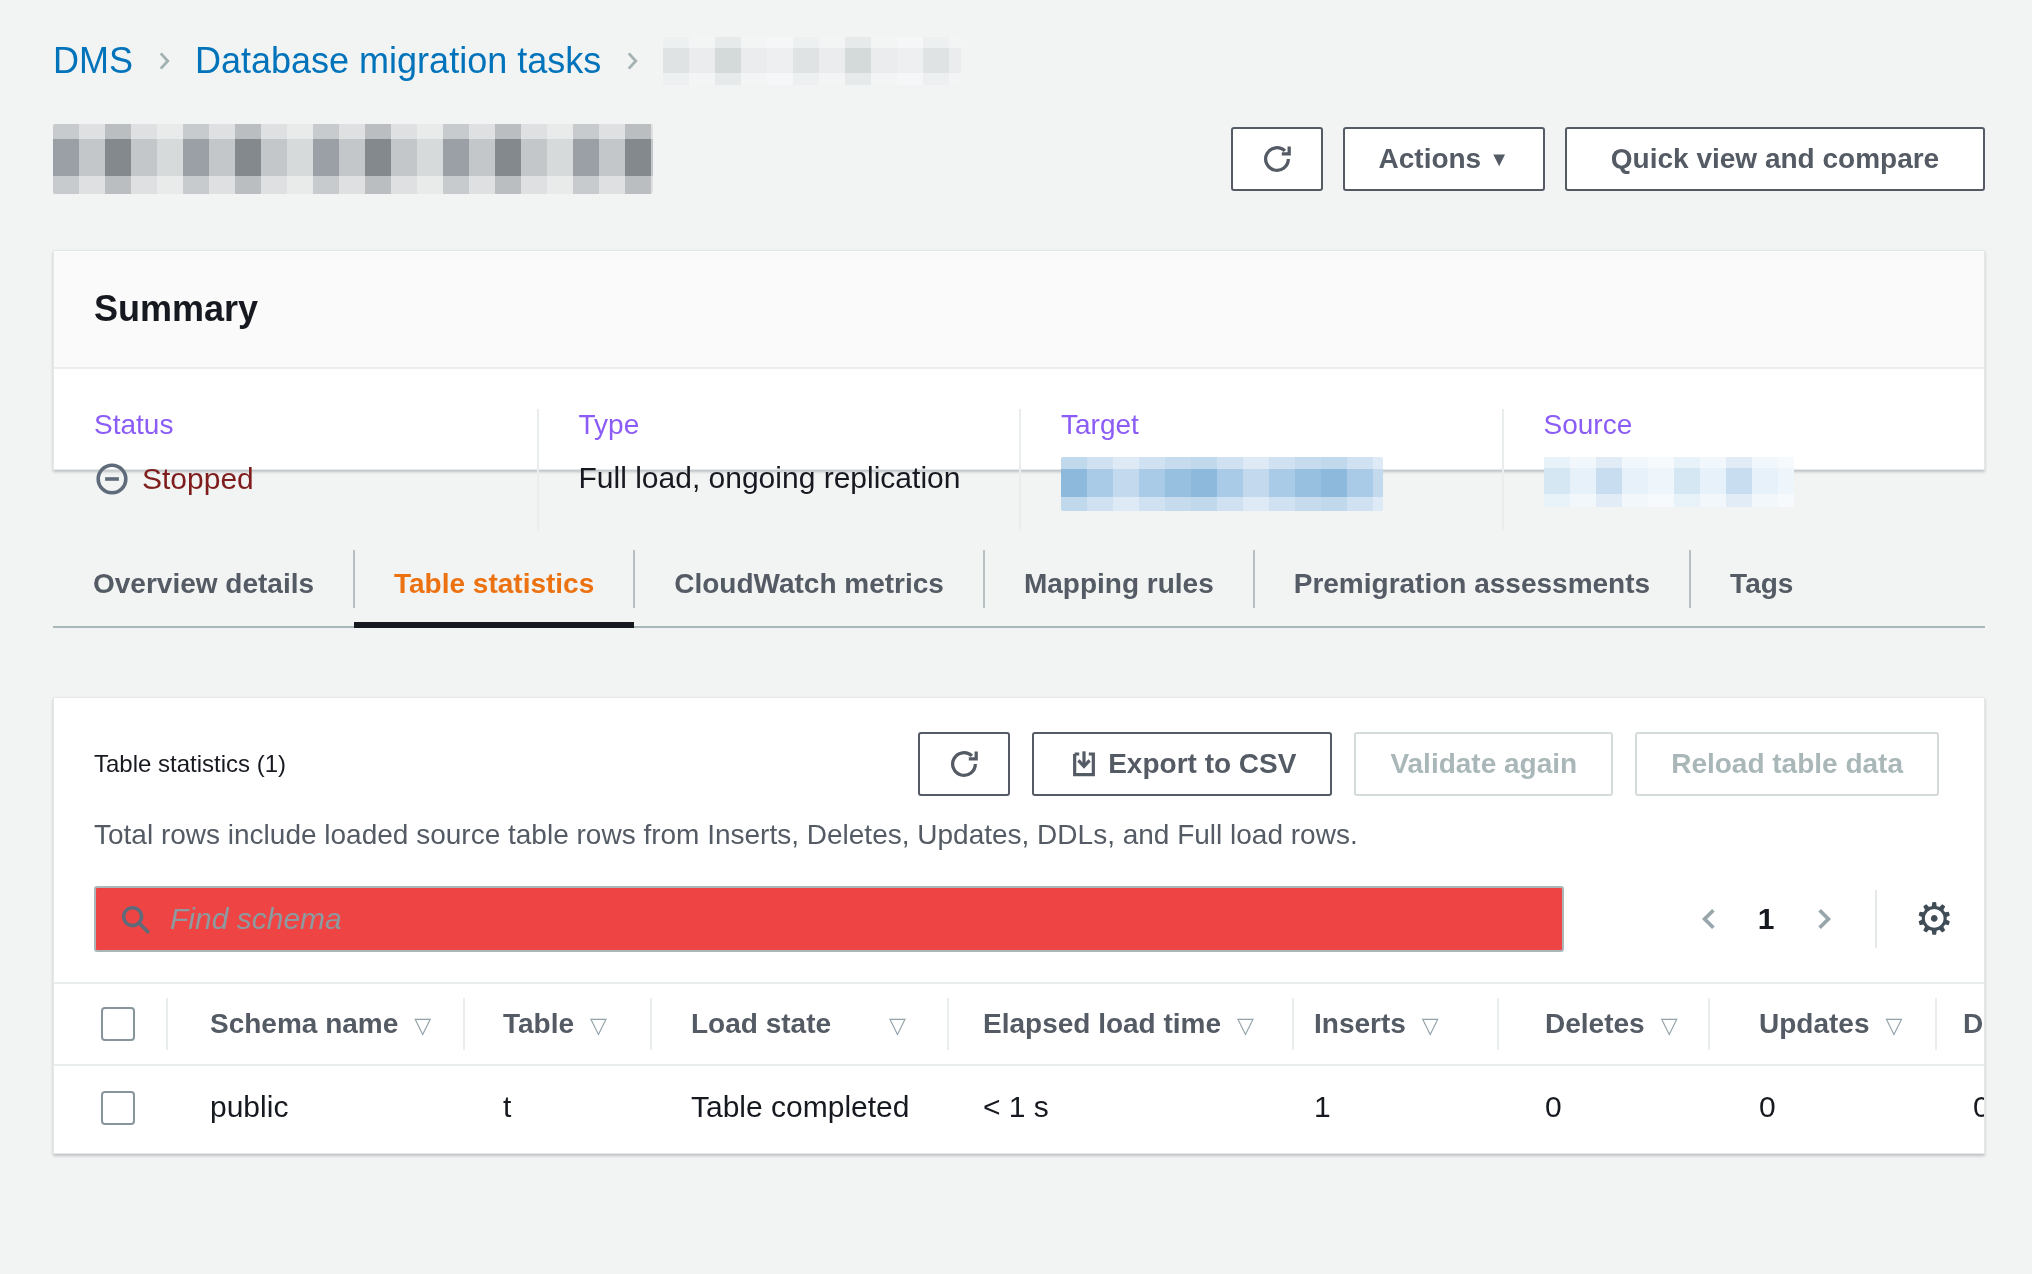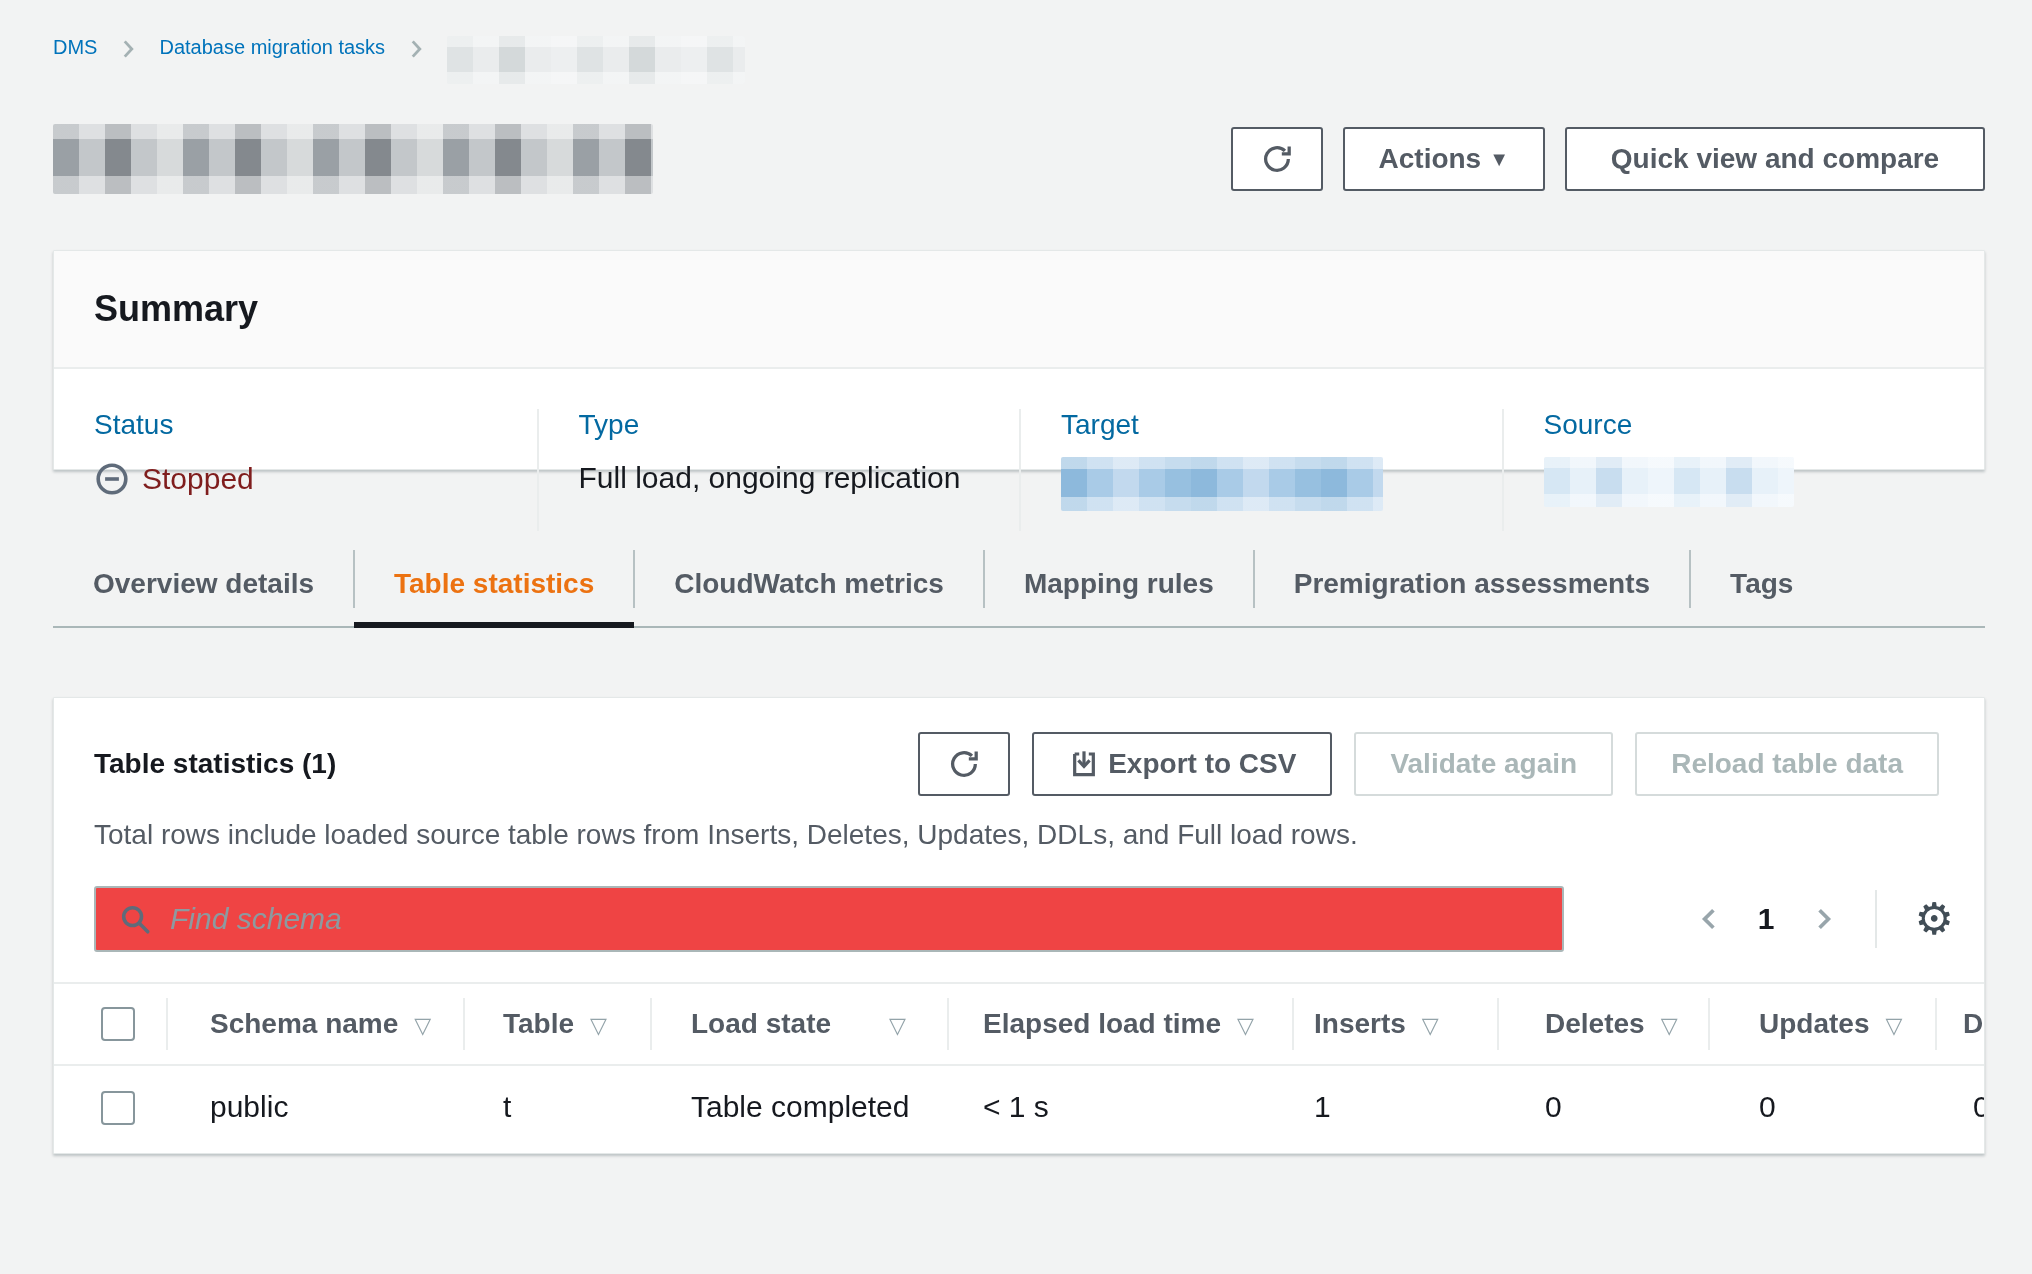--- a/index.html
+++ b/index.html
@@ -18,21 +18,21 @@
       linear-gradient(180deg, rgba(255,255,255,.45) 0 22%, rgba(255,255,255,0) 22% 74%, rgba(255,255,255,.45) 74%),
       repeating-linear-gradient(90deg, var(--c1) 0 26px, var(--c2) 26px 52px, var(--c3) 52px 78px, var(--c2) 78px 104px, var(--c4) 104px 130px),
       repeating-linear-gradient(0deg, rgba(255,255,255,.28) 0 24px, rgba(0,0,0,.05) 24px 48px);
   }
   .redact.crumb  { --c1:#dfe3e4; --c2:#eaeced; --c3:#d4d9da; --c4:#edeff0; width:298px; height:48px; }
   .redact.title  { --c1:#9aa0a5; --c2:#c3c7ca; --c3:#84898e; --c4:#d7dadb; width:600px; height:70px; }
   .redact.source { --c1:#d6e7f4; --c2:#e7f1f9; --c3:#c8ddef; --c4:#eef5fb; width:250px; height:50px; }
   .redact.target { --c1:#8db9dc; --c2:#a9cbe7; --c3:#c2d9ee; --c4:#97c0e0; width:322px; height:54px; }
 
   
-  .breadcrumb { margin-top:36px; display:flex; align-items:flex-start; gap:18px; font-size:20px; height:50px; }
+  .breadcrumb { margin-top:36px; display:flex; align-items:center; gap:18px; font-size:36px; height:50px; }
   .breadcrumb a { color:#0073bb; text-decoration:none; cursor:pointer; }
   .crumb-sep { display:flex; align-items:center; color:#a4b1b3; }
 
   
   .title-row { margin-top:40px; display:flex; align-items:center; height:66px; }
   .top-buttons { margin-left:auto; display:flex; align-items:center; gap:20px; }
 
   
   .btn {
     height:64px; border:2px solid #545b64; border-radius:3px; background:#fff;
@@ -50,21 +50,21 @@
   }
   .summary-card { margin-top:58px; height:220px; }
   .sum-head {
     height:118px; display:flex; align-items:center; padding:0 40px;
     background:#fafafa; border-bottom:2px solid #eaeded;
     font-size:36px; font-weight:bold; color:#16191f;
   }
   .sum-body { display:flex; padding-top:40px; }
   .sum-col { width:483px; padding-left:40px; height:122px; }
   .sum-col + .sum-col { border-left:2px solid #eaeded; }
-  .sum-label { font-size:28px; color:#0369a1; }
+  .sum-label { font-size:28px; color:#8b5cf6; }
   .sum-value { margin-top:20px; font-size:30px; color:#16191f; display:flex; align-items:center; gap:12px; }
   .sum-value.gray { color:#7f1d1d; }
   .sum-value .redact { margin-top:-4px; }
 
   
   .tabs { margin-top:72px; display:flex; height:86px; border-bottom:2px solid #aab7b8; }
   .tab {
     position:relative; display:flex; align-items:center; padding:0 40px;
     font-size:28px; font-weight:bold; color:#545b64; cursor:pointer; white-space:nowrap;
   }
@@ -72,21 +72,21 @@
     content:""; position:absolute; left:-1px; top:8px; height:58px; width:2px; background:#b7c1c3;
   }
   .tab.active { color:#ec7211; }
   .tab.active::after {
     content:""; position:absolute; left:0; right:0; bottom:-2px; height:6px; background:#16191f;
   }
 
   
   .stats-card { margin-top:69px; padding-bottom:6px; }
   .stats-head { display:flex; align-items:center; padding:34px 45px 0 40px; height:98px; }
-  .stats-title { font-size:28px; font-weight:bold; flex:1; }
+  .stats-title { font-size:24px; font-weight:normal; flex:1; }
   .stats-buttons { display:flex; align-items:center; gap:22px; }
   .stats-desc { margin-top:22px; padding:0 40px; font-size:28px; line-height:34px; color:#545b64; }
 
   .search-row { margin-top:34px; padding:0 24px 0 40px; display:flex; align-items:center; height:66px; }
   .search-box {
     position:relative; width:1470px; height:66px;
   }
   .search-box input {
     width:100%; height:100%; border:2px solid #aab7b8; border-radius:3px;
     font-family:inherit; font-size:30px; font-style:italic; color:#16191f;

